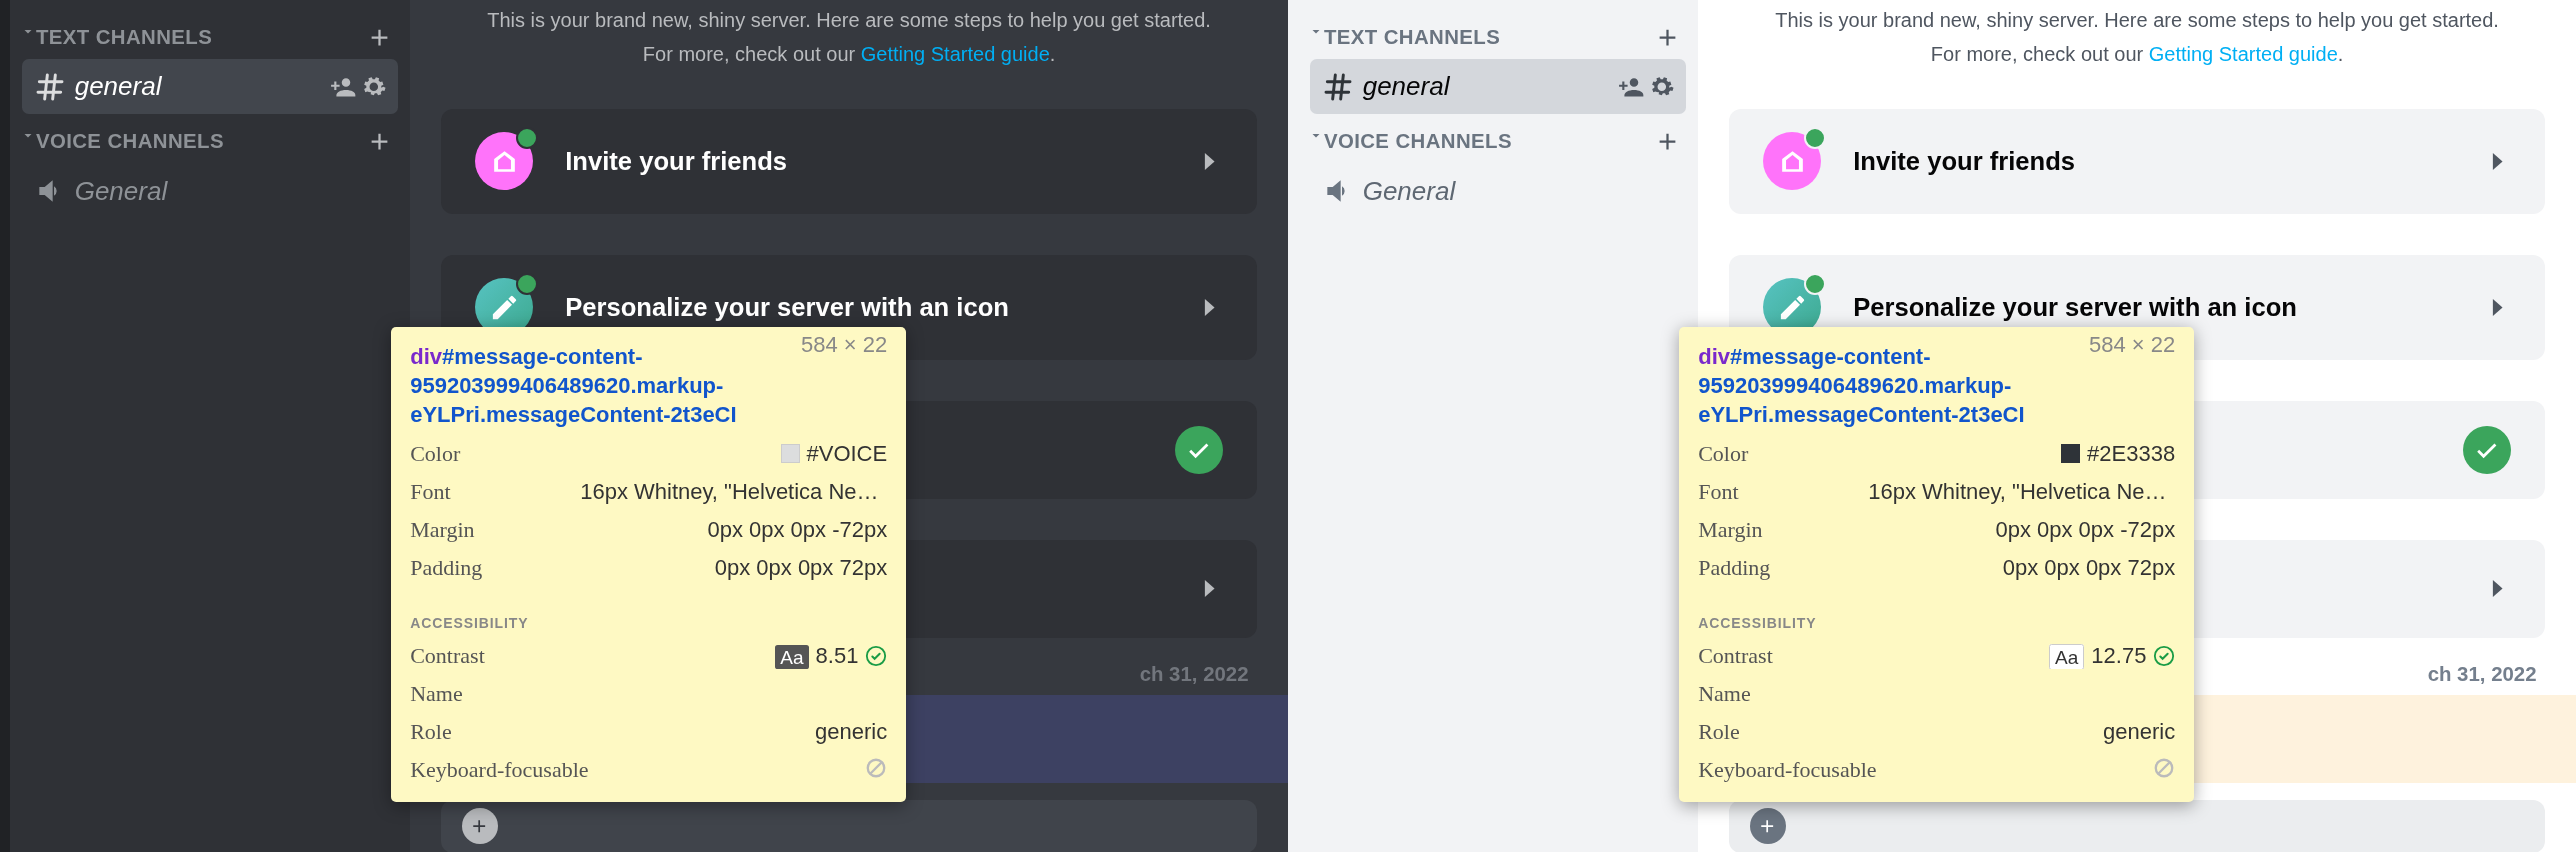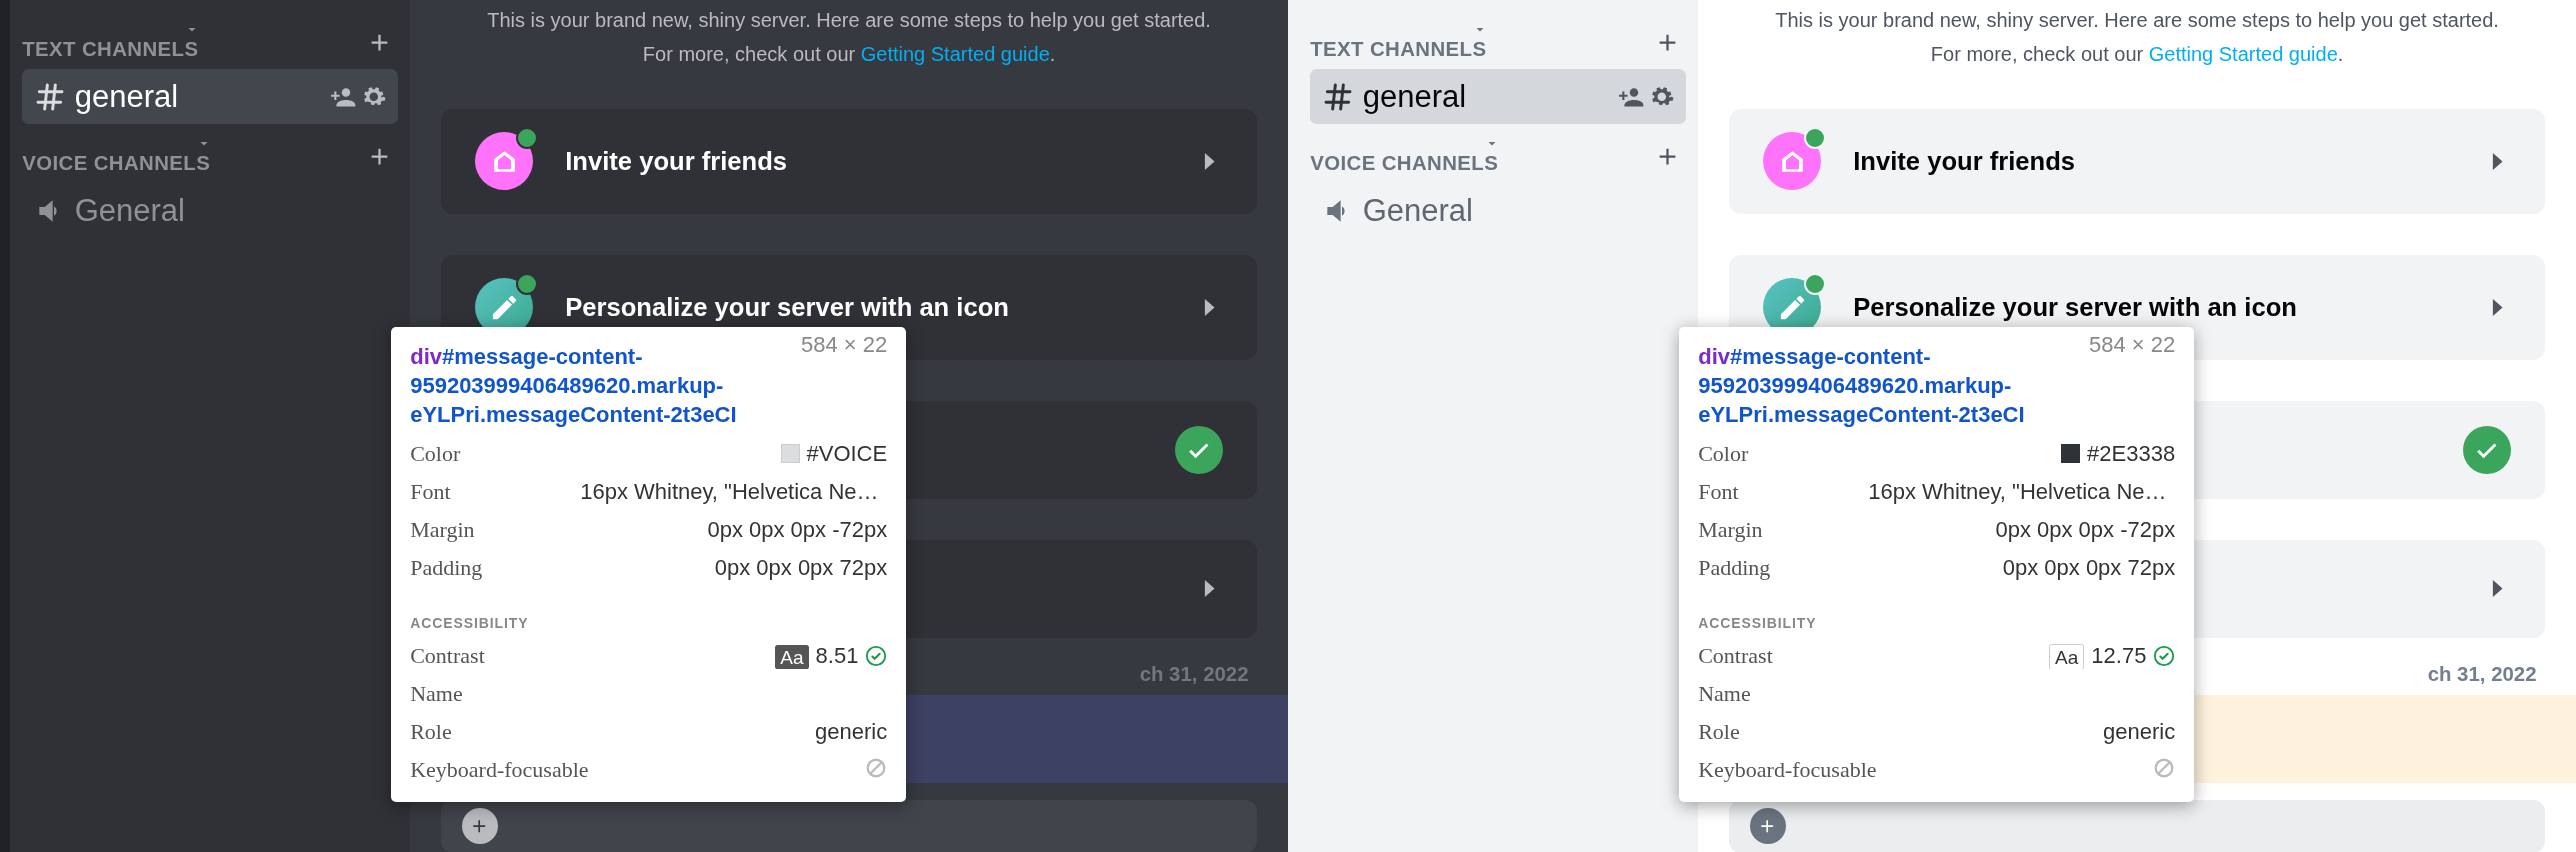--- a/index.html
+++ b/index.html
@@ -13,34 +13,34 @@
 .guild-strip { width: 10.2px; }
 .dark .guild-strip { background: #202225; }
 .light .guild-strip { background: #f2f3f5; }
 
 
 .sidebar { width: 400px; display: flex; flex-direction: column; padding: 12px 12px 0; }
 .dark .sidebar { background: #2f3136; }
 .light .sidebar { background: #f2f3f5; }
 
 .cat-row { display: flex; align-items: center; justify-content: space-between; padding: 12px 5.1px 6.8px 0; cursor: pointer; }
-.cat-left { display: flex; align-items: flex-end; gap: 1.7px; flex-direction: column; }
+.cat-left { display: flex; align-items: flex-start; gap: 1.7px; }
 .cat-label { font-size: 20.4px; font-weight: 700; letter-spacing: 0.4px; }
 .dark .cat-label { color: #8e9297; }
 .light .cat-label { color: #6a7480; }
 .chev { width: 12px; height: 12px; }
 .dark .chev { fill: #8e9297; }
 .light .chev { fill: #6a7480; }
 .plus { width: 27px; height: 27px; cursor: pointer; }
 .dark .plus { fill: #b9bbbe; }
 .light .plus { fill: #4f5660; }
 
 .channel { display: flex; align-items: center; height: 55px; border-radius: 6.8px; padding: 0 12px; margin: 1.7px 0; cursor: pointer; }
 .channel .hash, .channel .spk { width: 32px; height: 32px; margin-right: 8.5px; }
-.channel .name { font-size: 31px; font-weight: 500; flex: 1; }
+.channel .name { font-size: 26px; font-weight: 500; flex: 1; font-style: italic; }
 .channel .tools { display: flex; gap: 5.1px; }
 .channel .tool { width: 25.6px; height: 25.6px; }
 
 .dark .channel.active { background: #42464d; }
 .dark .channel.active .name { color: #ffffff; }
 .dark .channel.active .hash { fill: #8e9297; }
 .dark .channel.active .tool { fill: #b9bbbe; }
 .dark .channel .hash, .dark .channel .spk { fill: #8e9297; }
 .dark .channel .name { color: #8e9297; }
 
@@ -92,21 +92,21 @@
 .light .msg.highlighted .text { background: #a9c6ff; color:#060607; display:inline; }
 
 .composer { height: 60px; border-radius: 12px; margin: 17px 0 0; display:flex; align-items:center; padding:0 20.4px; }
 .dark .composer { background: #40444b; }
 .light .composer { background: #ebedef; }
 .composer .add { width:36px; height:36px; border-radius:50%; display:flex; align-items:center; justify-content:center; }
 .dark .composer .add { background:#b9bbbe; }
 .light .composer .add { background:#6a7480; }
 
 
-.inspector { position: absolute; background: #ffffff; color: #333; width: 515px; border-radius: 5.1px; box-shadow: 0 3.4px 17px rgba(0,0,0,0.35); padding: 15.3px 19px 19px; font-size: 22px; z-index: 50; }
+.inspector { position: absolute; background: #fef9c3; color: #333; width: 515px; border-radius: 5.1px; box-shadow: 0 3.4px 17px rgba(0,0,0,0.35); padding: 15.3px 19px 19px; font-size: 22px; z-index: 50; }
 .inspector .selector { color: #7a29cc; font-weight: 700; line-height: 29px; }
 .inspector .selector .id { color: #1155cc; }
 .inspector .dims { position: absolute; top: 5px; right: 19px; color: #888; font-size: 22px; }
 .inspector .row { display: flex; justify-content: space-between; margin-top: 12px; font-size: 22px; }
 .inspector .row .k { color: #555; font-family: Liberation Serif, serif; }
 .inspector .row .v { color: #333; text-align: right; max-width: 307px; white-space: nowrap; overflow: hidden; text-overflow: ellipsis; }
 .inspector .swatch { display:inline-block; width:19px; height:19px; margin-right:6.8px; vertical-align:-1.7px; }
 .inspector .swatch.d { background:#dcddde; border:0.9px solid #ccc; }
 .inspector .swatch.l { background:#2e3338; }
 .inspector .sec { font-size: 14px; letter-spacing: 0.9px; color: #888; margin-top: 34px; font-weight:600; }

